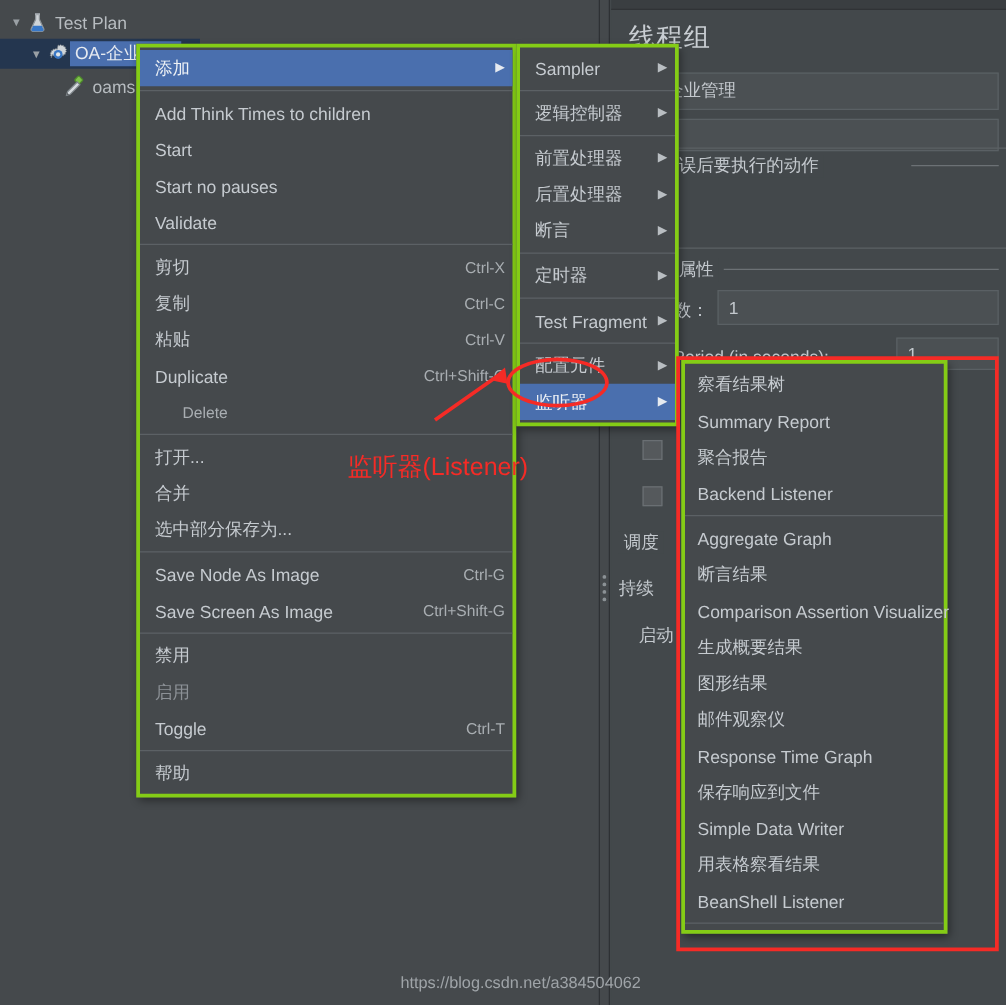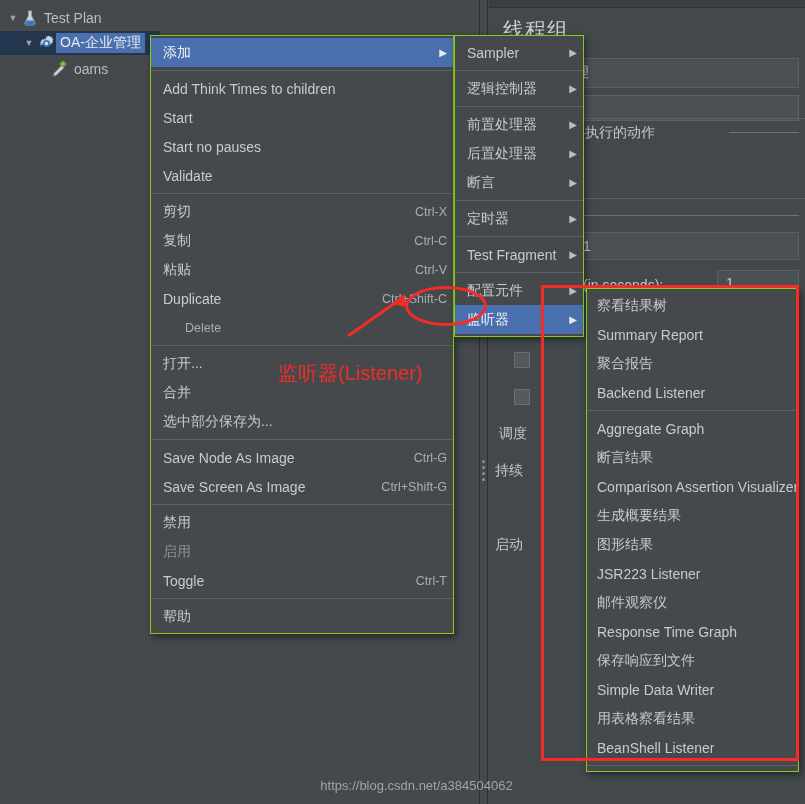--- a/index.html
+++ b/index.html
@@ -59,24 +59,23 @@
   .splitter {
     position: absolute; left: 479px; top: 0; width: 9px; height: 804px;
     background: #45494c; border-left:1px solid #2e3134; border-right:1px solid #2e3134;
   }
   .grip { position:absolute; left:2px; top:460px; width:4px; }
   .grip i { display:block; width:3px; height:3px; background:#8b9195; margin-bottom:3px; border-radius:50%; }
 
   
   .menu {
     position: absolute; background: #45494c;
-    border: 1px solid #84cc16;
+    border: 3px solid #84cc16;
     box-shadow: 2px 3px 7px rgba(0,0,0,.45);
     padding: 2px 0;
-    margin-left: 41px;
   }
   .mi {
     display: flex; align-items: center; height: 29px;
     padding: 0 6px 0 12px; font-size: 14px; color: #c6cbd0;
     white-space: nowrap; position: relative;
   }
   .mi.hl { background: #4a6fae; color: #edf1f5; }
   .mi .lbl { flex: 1 1 auto; }
   .mi .acc { color: #a9aeb2; font-size: 12.5px; padding-left: 22px; }
   .mi .arw { width: 12px; text-align: right; font-size: 10px; color: #b9bec2; }
@@ -183,21 +182,21 @@
 
     <div class="ep-text" style="left:38px; top:277px;">p Period (in seconds):</div>
     <div class="ep-smallinput" style="left:228px; top:270px; width:82px; height:26px;">1</div>
 
     <div class="ep-text" style="left:6px; top:320px;">循环</div>
     <div class="ep-check" style="left:25px; top:352px;"></div>
     <div class="ep-check" style="left:25px; top:389px;"></div>
 
     <div class="ep-group-label" style="left:6px; top:425px;">调度</div>
     <div class="ep-text" style="left:6px; top:462px;">持续</div>
-    <div class="ep-text" style="left:6px; top:500px;margin-top:36px;">启动</div>
+    <div class="ep-text" style="left:22px; top:500px;">启动</div>
   </div>
 
   <div class="menu" id="menu-main">
       <div class="mi hl">
         <span class="lbl">添加</span>
         <span class="arw">▶</span>
       </div>
       <div class="msep"></div>
       <div class="mi">
         <span class="lbl">Add Think Times to children</span>
@@ -330,23 +329,20 @@
         <span class="lbl">断言结果</span>
       </div>
       <div class="mi">
         <span class="lbl">Comparison Assertion Visualizer</span>
       </div>
       <div class="mi">
         <span class="lbl">生成概要结果</span>
       </div>
       <div class="mi">
         <span class="lbl">图形结果</span>
-      </div>
-      <div class="mi">
-        <span class="lbl">JSR223 Listener</span>
       </div>
       <div class="mi">
         <span class="lbl">邮件观察仪</span>
       </div>
       <div class="mi">
         <span class="lbl">Response Time Graph</span>
       </div>
       <div class="mi">
         <span class="lbl">保存响应到文件</span>
       </div>

